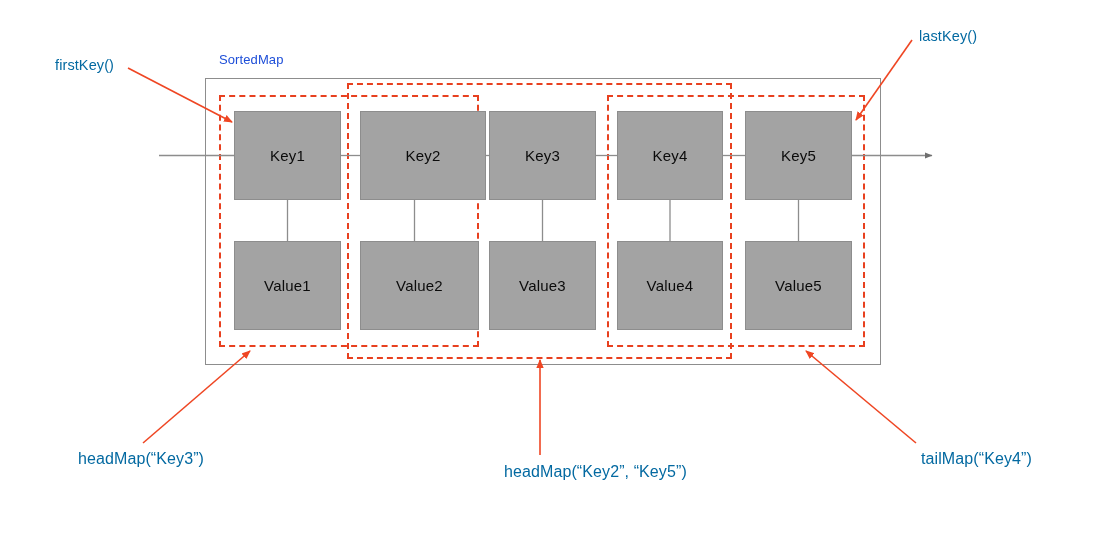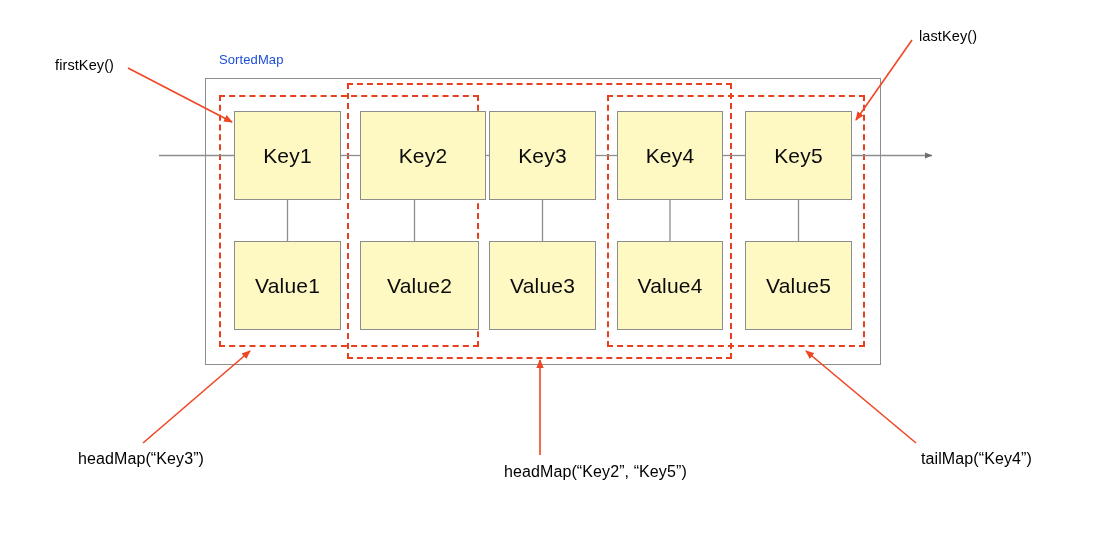--- a/index.html
+++ b/index.html
@@ -43,43 +43,43 @@
     color: #1d4ed8;
     letter-spacing: 0.1px;
     white-space: nowrap;
   }
 
   
   .node {
     position: absolute;
     box-sizing: border-box;
     border: 1.3px solid #8d8d8d;
-    background: #fef9c3;
+    background: #a3a3a3;
     display: flex;
     align-items: center;
     justify-content: center;
-    font-size: 21px;
+    font-size: 15px;
     color: #0b0b0b;
     letter-spacing: 0.2px;
   }
   .node.key   { top: 111px; height: 89px; }
   .node.value { top: 241px; height: 89px; }
 
   
   .region {
     position: absolute;
     box-sizing: border-box;
     border: 2px dashed #e8401f;
     background: transparent;
   }
 
   
   .ann {
     position: absolute;
-    color: #000000;
+    color: #0369a1;
     font-size: 14.5px;
     white-space: nowrap;
     letter-spacing: 0.1px;
   }
   .ann.big { font-size: 16px; }
 </style>
 </head>
 <body>
 
 <div id="canvas">

